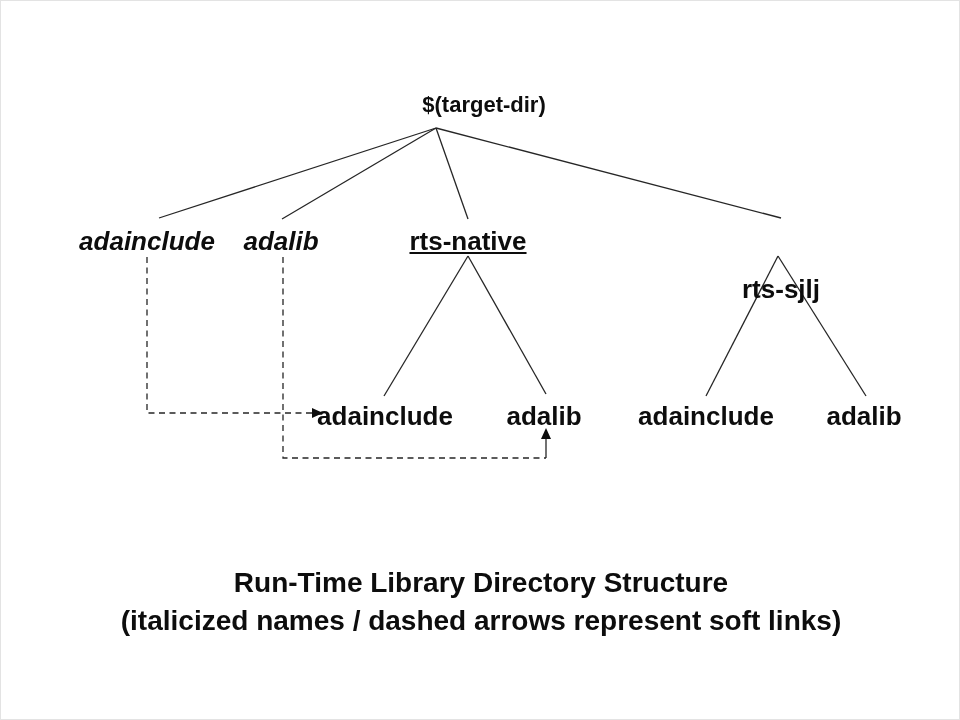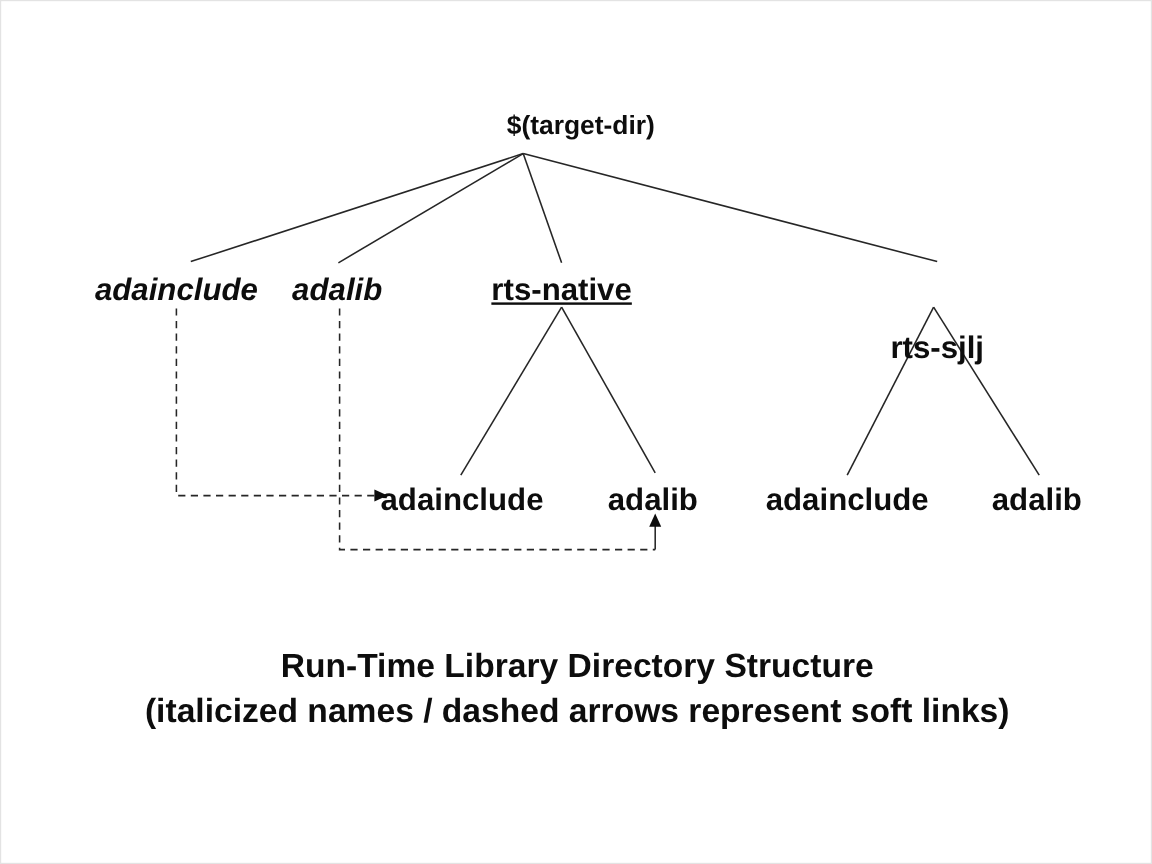--- a/index.html
+++ b/index.html
@@ -42,20 +42,21 @@
   }
   .caption {
     position: absolute;
     left: 0;
     width: 960px;
     text-align: center;
     font-weight: bold;
     font-size: 28px;
     line-height: 1.36;
     color: #0d0d0d;
+    margin-top: 28px;
   }
   .solid-edge {
     stroke: #262626;
     stroke-width: 1.3;
     fill: none;
   }
   .dashed-edge {
     stroke: #262626;
     stroke-width: 1.3;
     fill: none;

